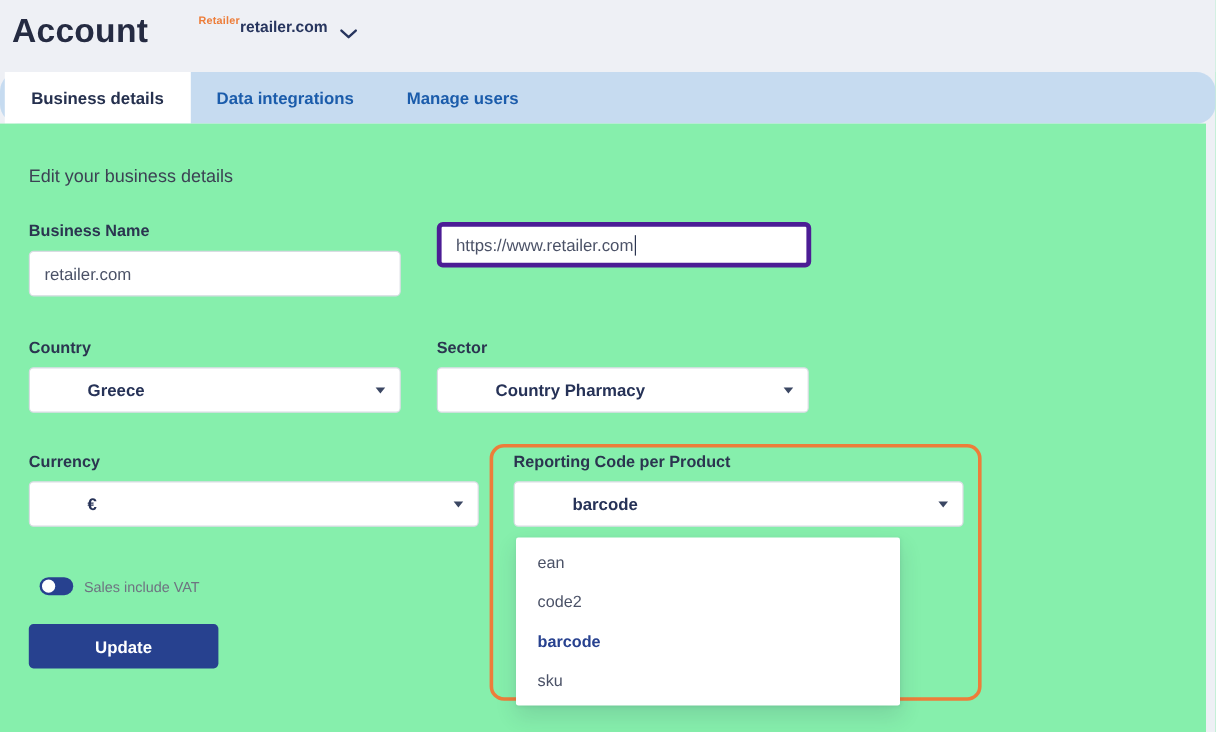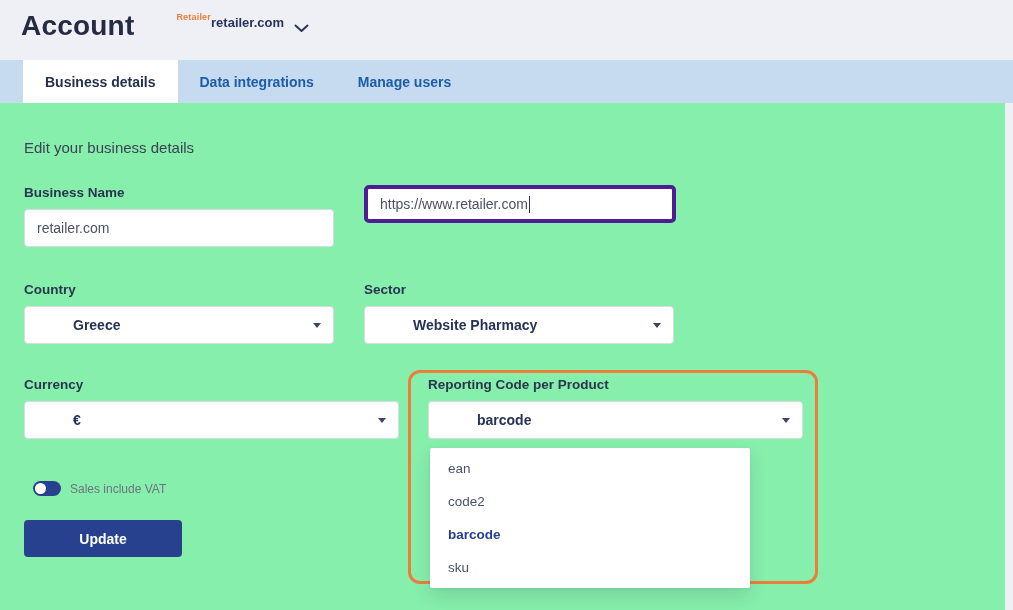--- a/index.html
+++ b/index.html
@@ -9,21 +9,21 @@
     background: #eef0f5;
     color: #2b3550;
     overflow: hidden;
   }
   .page { position: relative; width: 1013px; height: 610px; }
 
   
   .topbar {
     display: flex;
     align-items: flex-start;
-    padding: 10px 0 0 21px;
+    padding: 10px 0 0 10px;
     height: 60px;
     background: #eef0f5;
   }
   .page-title {
     font-size: 28px;
     font-weight: bold;
     color: #252b42;
     letter-spacing: 0.2px;
   }
   .retailer-picker {
@@ -47,21 +47,22 @@
     margin-top: 3px;
   }
   .retailer-picker svg { margin-left: 10px; margin-top: 12px; }
 
   
   .tabs {
     display: flex;
     align-items: stretch;
     height: 43px;
     background: #c6dbf0;
-    padding-left: 23px;
+    padding-left: 4px;
+    border-radius: 16px;
   }
   .tab {
     display: flex;
     align-items: center;
     padding: 0 22px;
     font-size: 14px;
     font-weight: bold;
     color: #1b5cab;
     cursor: pointer;
     white-space: nowrap;
@@ -259,21 +260,21 @@
       <label>Country</label>
       <div class="control select">
         <span>Greece</span>
         <span class="chev-tri"></span>
       </div>
     </div>
 
     <div class="field" style="left:364px; top:179px; width:310px;">
       <label>Sector</label>
       <div class="control select">
-        <span>Website Pharmacy</span>
+        <span>Country Pharmacy</span>
         <span class="chev-tri"></span>
       </div>
     </div>
 
     <div class="field" style="left:24px; top:274px; width:375px;">
       <label>Currency</label>
       <div class="control select">
         <span>€</span>
         <span class="chev-tri"></span>
       </div>

